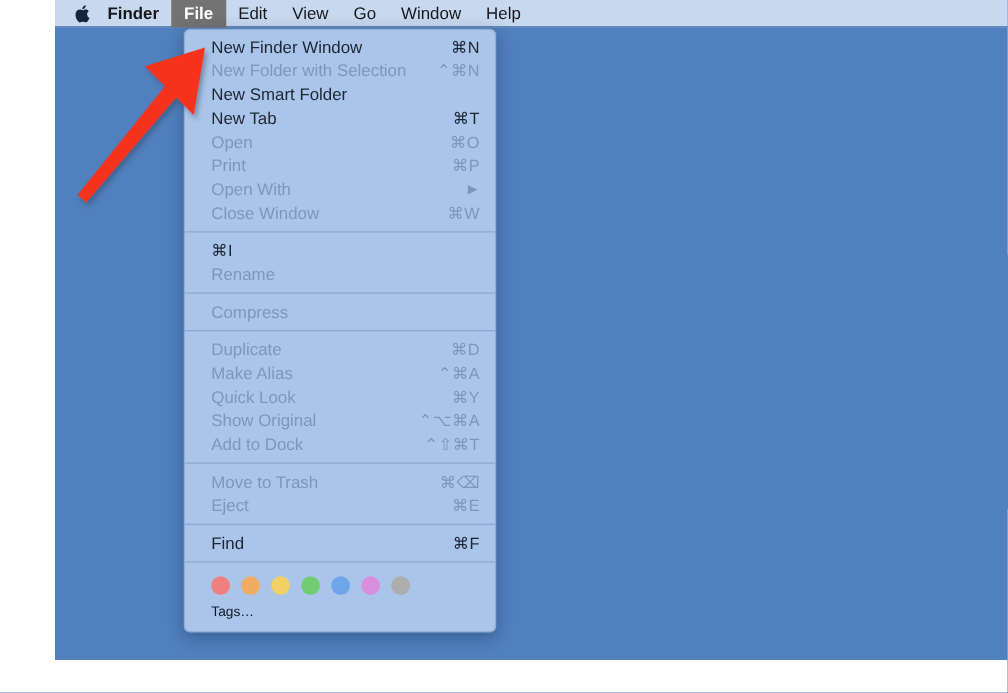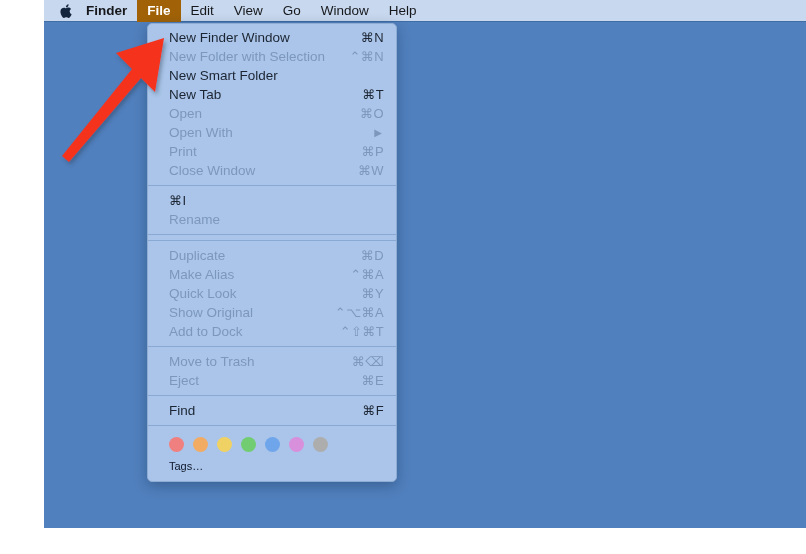--- a/index.html
+++ b/index.html
@@ -29,21 +29,21 @@
   .mb-item {
     height: 22px;
     display: flex; align-items: center;
     padding: 0 10px;
     font-size: 13.5px;
     color: #16181c;
     white-space: nowrap;
   }
   .mb-item.bold { font-weight: bold; }
   .mb-item.active {
-    background: #a16207;
+    background: #737373;
     color: #ffffff;
     font-weight: bold;
   }
   #apple-logo {
     width: 22px; height: 22px;
     display: flex; align-items: center; justify-content: center;
     color: #13253c;
     font-size: 15px;
     padding: 0 4px;
   }
@@ -158,40 +158,44 @@
       </div>
       <div class="mi">
         <span class="label">New Tab</span>
         <span class="sc">⌘T</span>
       </div>
       <div class="mi disabled">
         <span class="label">Open</span>
         <span class="sc">⌘O</span>
       </div>
       <div class="mi disabled">
+        <span class="label">Print</span>
+        <span class="sc">⌘P</span>
+      </div>
+      <div class="mi disabled">
         <span class="label">Open With</span>
         <span class="submenu-arrow">▶</span>
       </div>
       <div class="mi disabled">
-        <span class="label">Print</span>
-        <span class="sc">⌘P</span>
-      </div>
-      <div class="mi disabled">
         <span class="label">Close Window</span>
         <span class="sc">⌘W</span>
       </div>
       <div class="sep"></div>
       <div class="mi">
         <span class="sc">⌘I</span>
       </div>
       <div class="mi disabled">
         <span class="label">Rename</span>
         <span class="sc"></span>
       </div>
       <div class="sep"></div>
+      <div class="mi disabled">
+        <span class="label">Compress</span>
+        <span class="sc"></span>
+      </div>
       <div class="sep"></div>
       <div class="mi disabled">
         <span class="label">Duplicate</span>
         <span class="sc">⌘D</span>
       </div>
       <div class="mi disabled">
         <span class="label">Make Alias</span>
         <span class="sc">⌃⌘A</span>
       </div>
       <div class="mi disabled">

